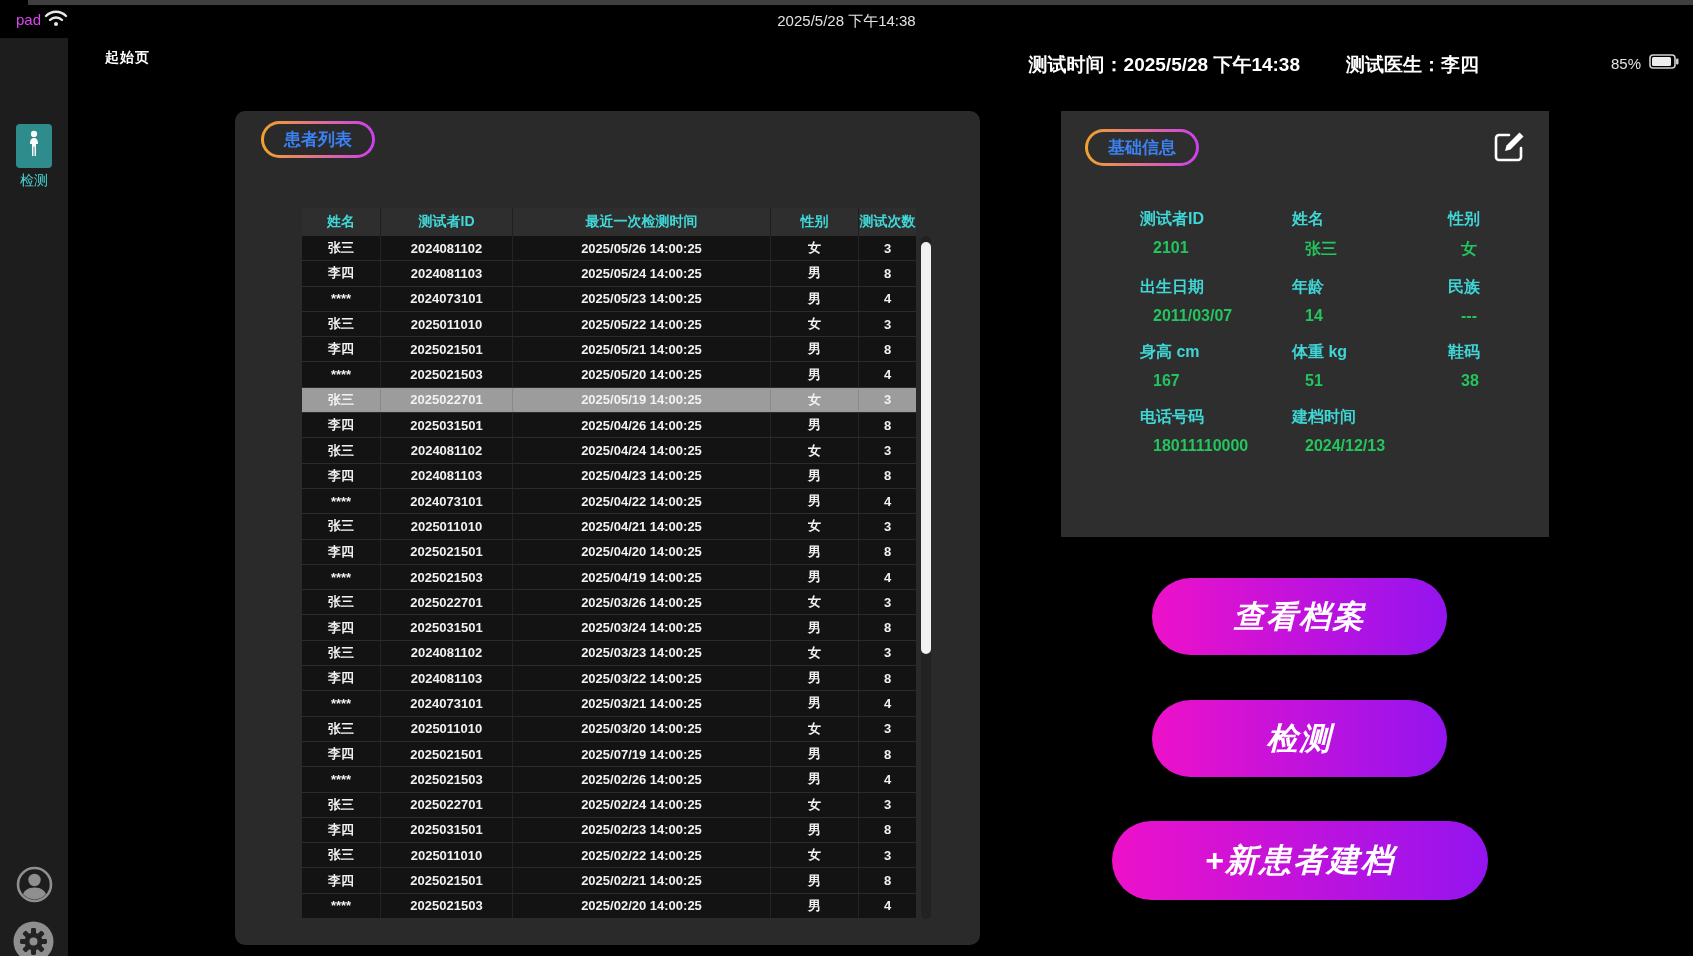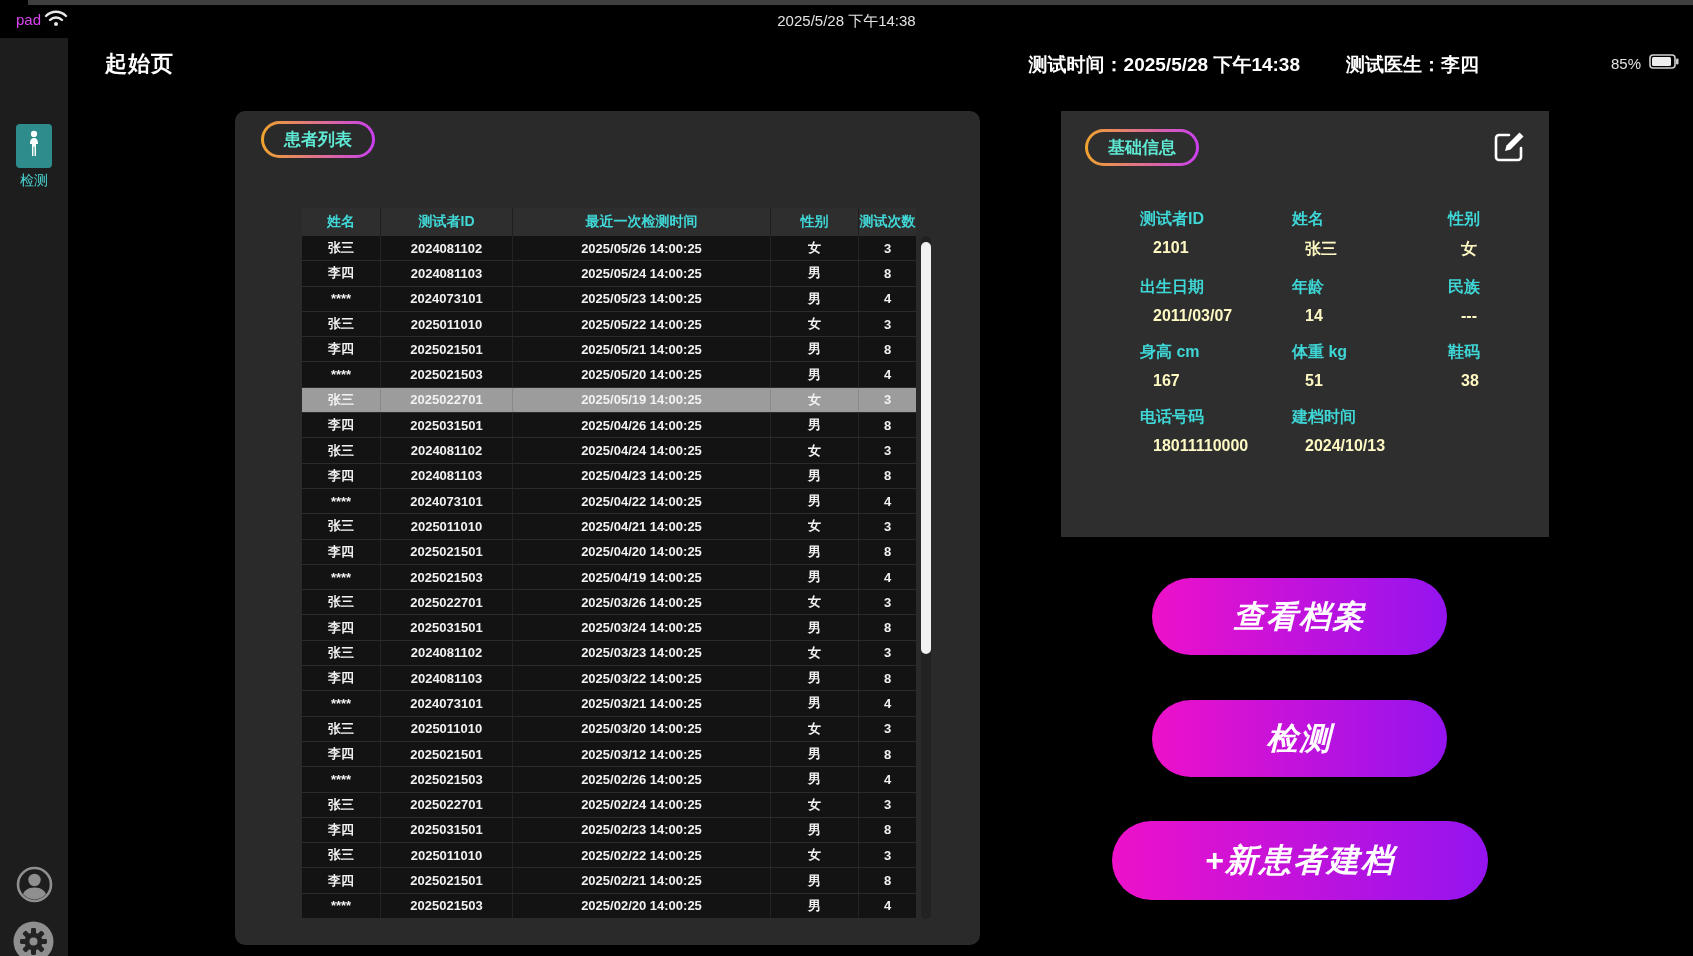--- a/index.html
+++ b/index.html
@@ -17,32 +17,32 @@
 
   
   #sidebar { top:38px; left:0; width:68px; height:918px; background:#1d1d1d; }
   #nav-detect { left:16px; top:86px; width:36px; height:44px; background:#2f8c8c; border-radius:4px;
     display:flex; align-items:center; justify-content:center; cursor:pointer; }
   #nav-detect-label { left:0; top:134px; width:68px; text-align:center; color:#49d6d6; font-size:14px; }
   #avatar-btn { left:16px; top:828px; width:37px; height:37px; cursor:pointer; }
   #settings-btn { left:13px; top:883px; width:41px; height:41px; cursor:pointer; }
 
   
-  #page-title { left:105px; top:49px; font-size:22px; font-weight:700; letter-spacing:1px; }
+  #page-title { left:105px; top:49px; font-size:14px; font-weight:700; letter-spacing:1px; }
   #session-info { top:52px; right:214px; display:flex; gap:46px; font-size:19px; font-weight:700; }
 
   
   .card { position:absolute; background:#2a2a2a; border-radius:10px; }
   #patient-card { left:235px; top:111px; width:745px; height:834px; }
   #info-card { left:1061px; top:111px; width:488px; height:426px; background:#2e2e2e; border-radius:0; }
 
   .pill { position:absolute; padding:3px; border-radius:999px;
     background:linear-gradient(90deg,#f2a32d,#cb3ff0); }
   .pill-inner { border-radius:999px; padding:4px 20px; font-size:17px; font-weight:700;
-    color:#5eead4; background:#2a2a2a; white-space:nowrap; }
+    color:#3b82f6; background:#2a2a2a; white-space:nowrap; }
   #info-card .pill-inner { background:#2e2e2e; }
   #patient-pill { left:26px; top:10px; }
   #info-pill { left:24px; top:18px; }
 
   
   #search-box { left:67px; top:49px; width:238px; height:36px; background:#1f1f1f;
     border:1px solid #9a9a9a; border-radius:6px; display:flex; align-items:center; }
   #search-input { flex:1; height:100%; background:transparent; border:none; outline:none;
     color:#eee; font-size:15px; padding:0 8px; font-family:inherit; }
   #search-input::placeholder { color:#dcdcdc; opacity:1; }
@@ -64,21 +64,21 @@
 
   
   #sb-track { left:686px; top:125px; width:10px; height:683px; background:#222; border-radius:5px; }
   #sb-thumb { position:absolute; left:0; top:6px; width:10px; height:412px; background:#f2f2f2; border-radius:5px; }
 
   
   #edit-btn { right:20px; top:16px; width:38px; height:38px; cursor:pointer; }
   #info-grid { position:absolute; left:79px; top:98px; width:400px; display:grid;
     grid-template-columns:152px 156px 92px; }
   .flabel { color:#3fd6d6; font-size:16px; font-weight:700; margin-bottom:9px; white-space:nowrap; }
-  .fvalue { color:#fef9c3; font-size:16px; font-weight:700; padding-left:13px; white-space:nowrap; }
+  .fvalue { color:#22c55e; font-size:16px; font-weight:700; padding-left:13px; white-space:nowrap; }
   .field { margin-bottom:17px; }
 
   
   .grad-btn { position:absolute; border:none; border-radius:40px; color:#fff; font-weight:700;
     display:flex; align-items:center; justify-content:center; cursor:pointer;
     background:linear-gradient(90deg,#ee11c9,#9414ef); font-family:inherit; letter-spacing:2px;font-style:italic; }
   #btn-view   { left:1152px; top:578px; width:295px; height:77px; font-size:31px; }
   #btn-detect { left:1152px; top:700px; width:295px; height:77px; font-size:31px; }
   #btn-new    { left:1112px; top:821px; width:376px; height:79px; font-size:32px; }
 </style>
@@ -315,21 +315,21 @@
         <div class="row">
           <div class="td">张三</div>
           <div class="td">2025011010</div>
           <div class="td">2025/03/20 14:00:25</div>
           <div class="td">女</div>
           <div class="td">3</div>
         </div>
         <div class="row">
           <div class="td">李四</div>
           <div class="td">2025021501</div>
-          <div class="td">2025/03/12 14:00:25</div>
+          <div class="td">2025/07/19 14:00:25</div>
           <div class="td">男</div>
           <div class="td">8</div>
         </div>
         <div class="row">
           <div class="td">****</div>
           <div class="td">2025021503</div>
           <div class="td">2025/02/26 14:00:25</div>
           <div class="td">男</div>
           <div class="td">4</div>
         </div>
@@ -422,20 +422,20 @@
       <div class="field">
         <div class="flabel">鞋码</div>
         <div class="fvalue">38</div>
       </div>
       <div class="field">
         <div class="flabel">电话号码</div>
         <div class="fvalue">18011110000</div>
       </div>
       <div class="field">
         <div class="flabel">建档时间</div>
-        <div class="fvalue">2024/10/13</div>
+        <div class="fvalue">2024/12/13</div>
       </div>
     </div>
 </div>
 
 <button class="grad-btn" id="btn-view">查看档案</button>
 <button class="grad-btn" id="btn-detect">检测</button>
 <button class="grad-btn" id="btn-new">+新患者建档</button>
 
 </body></html>

